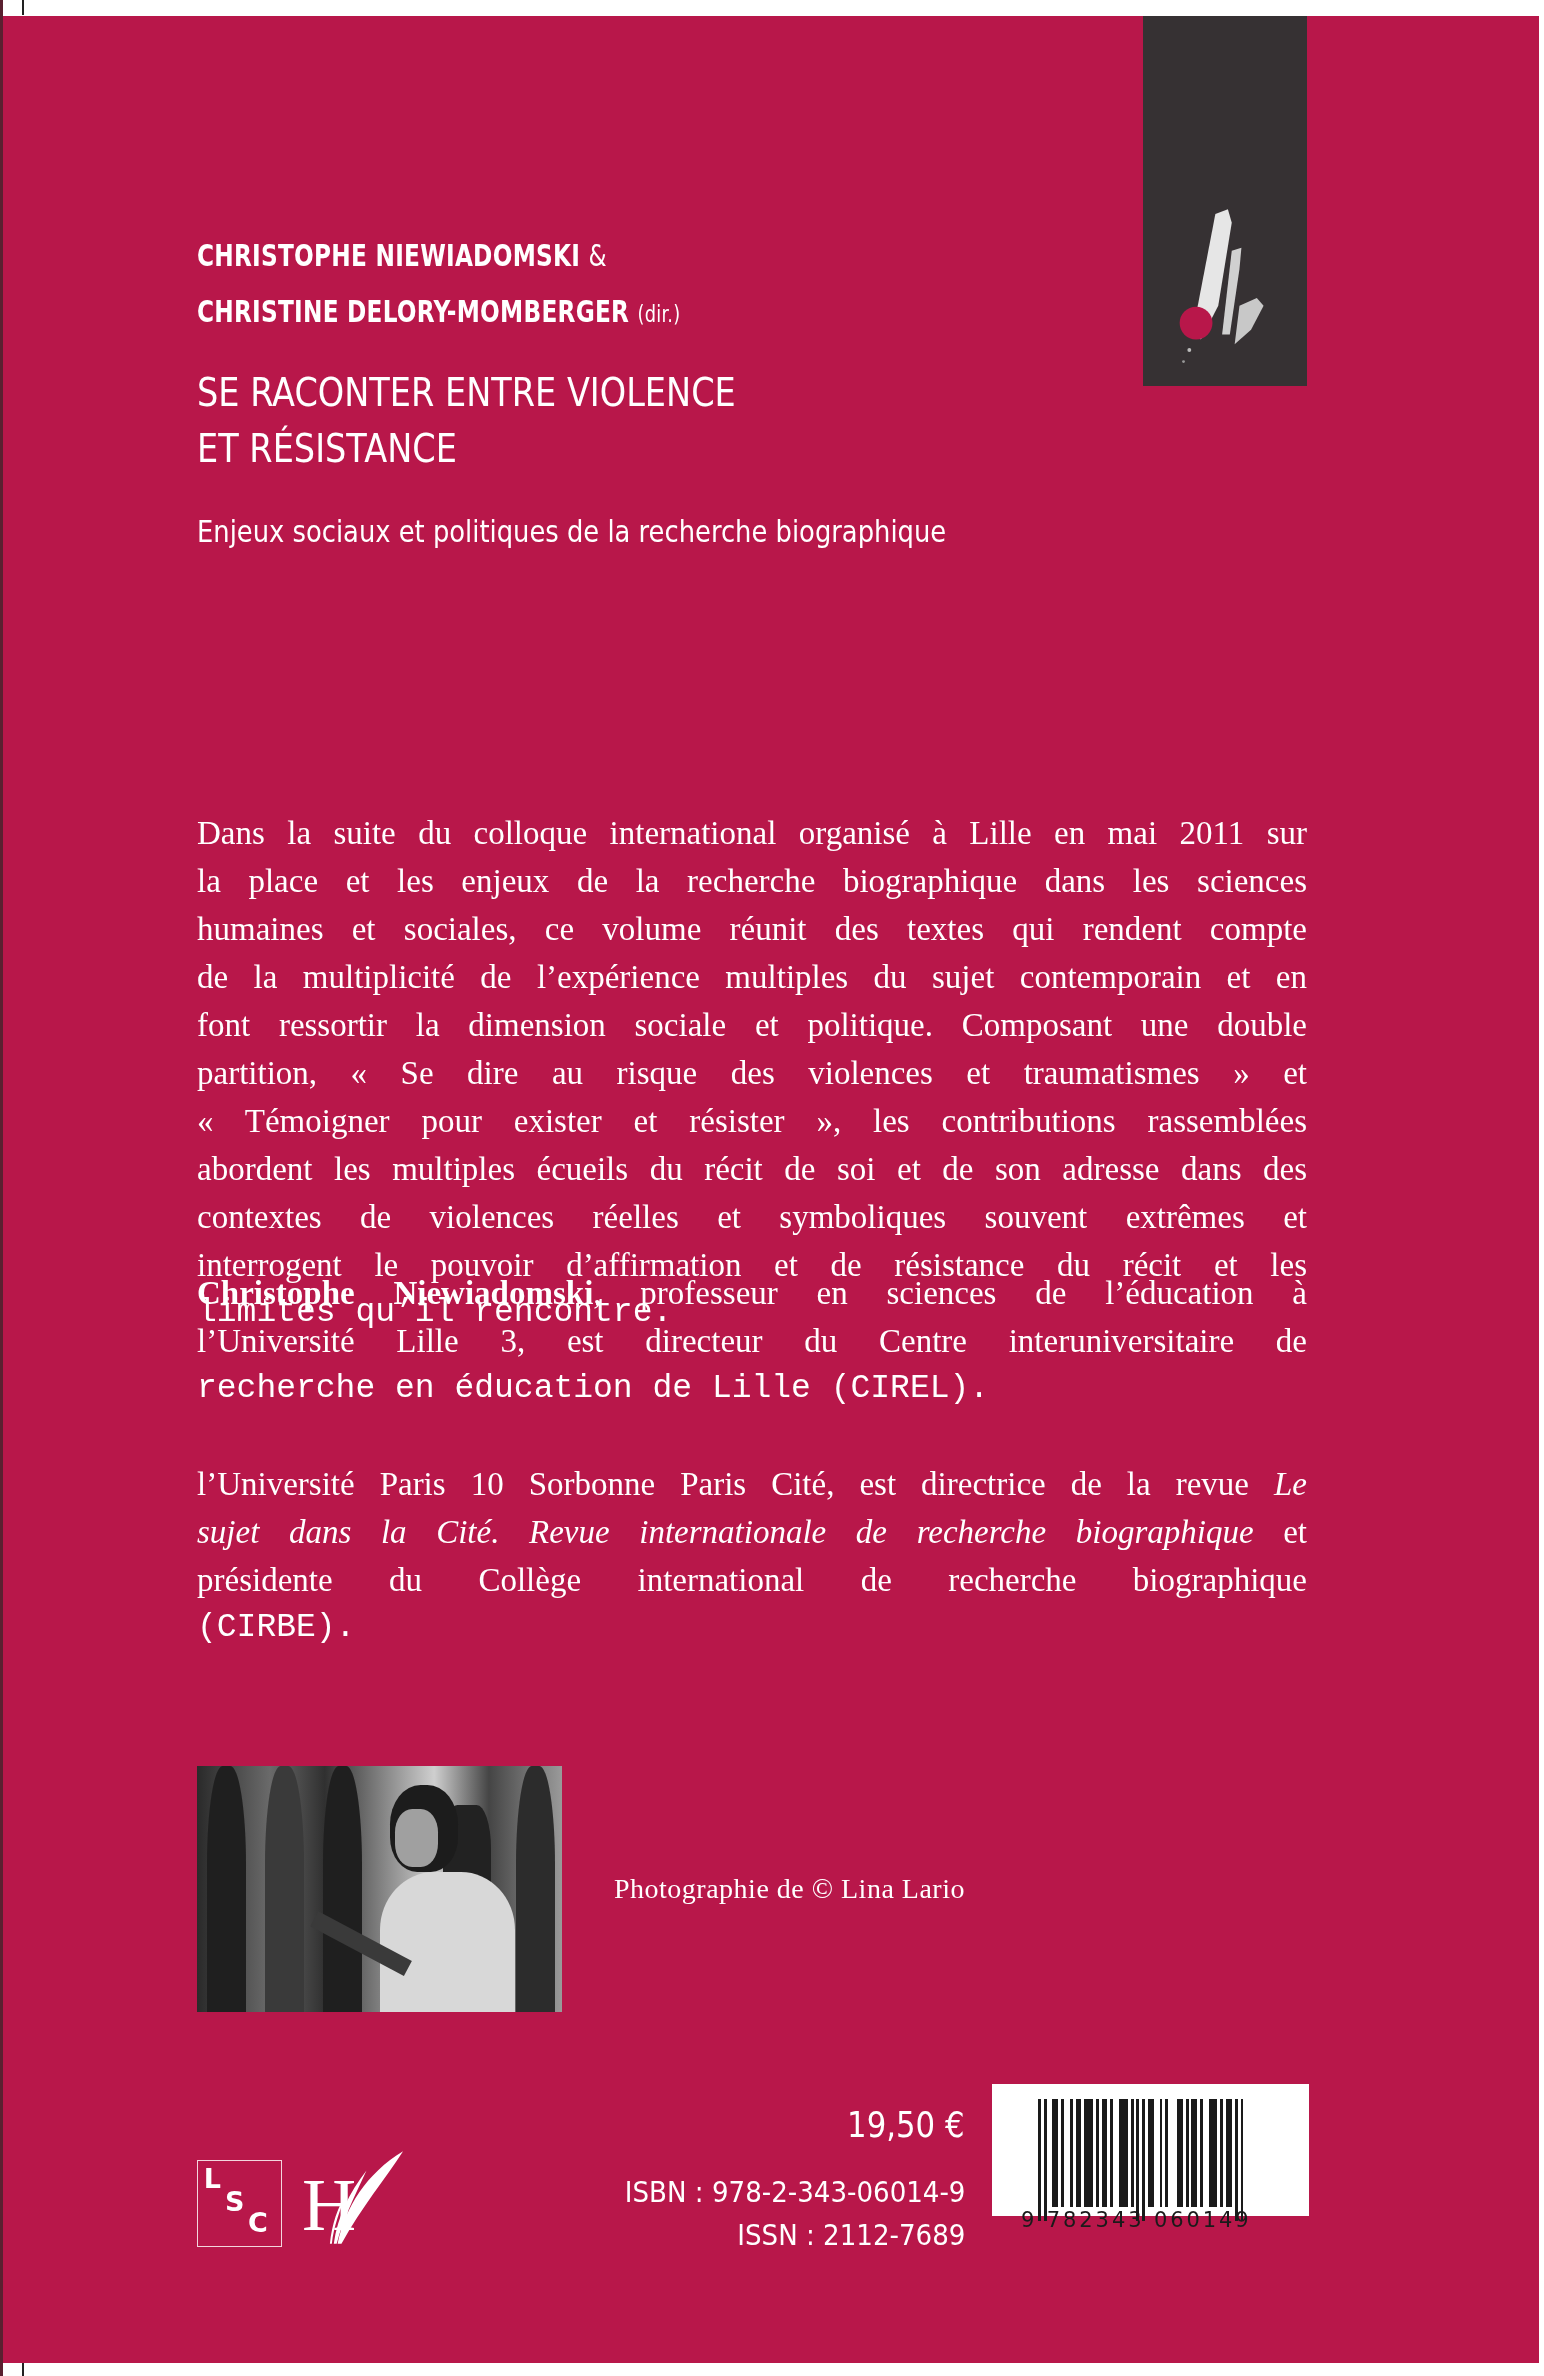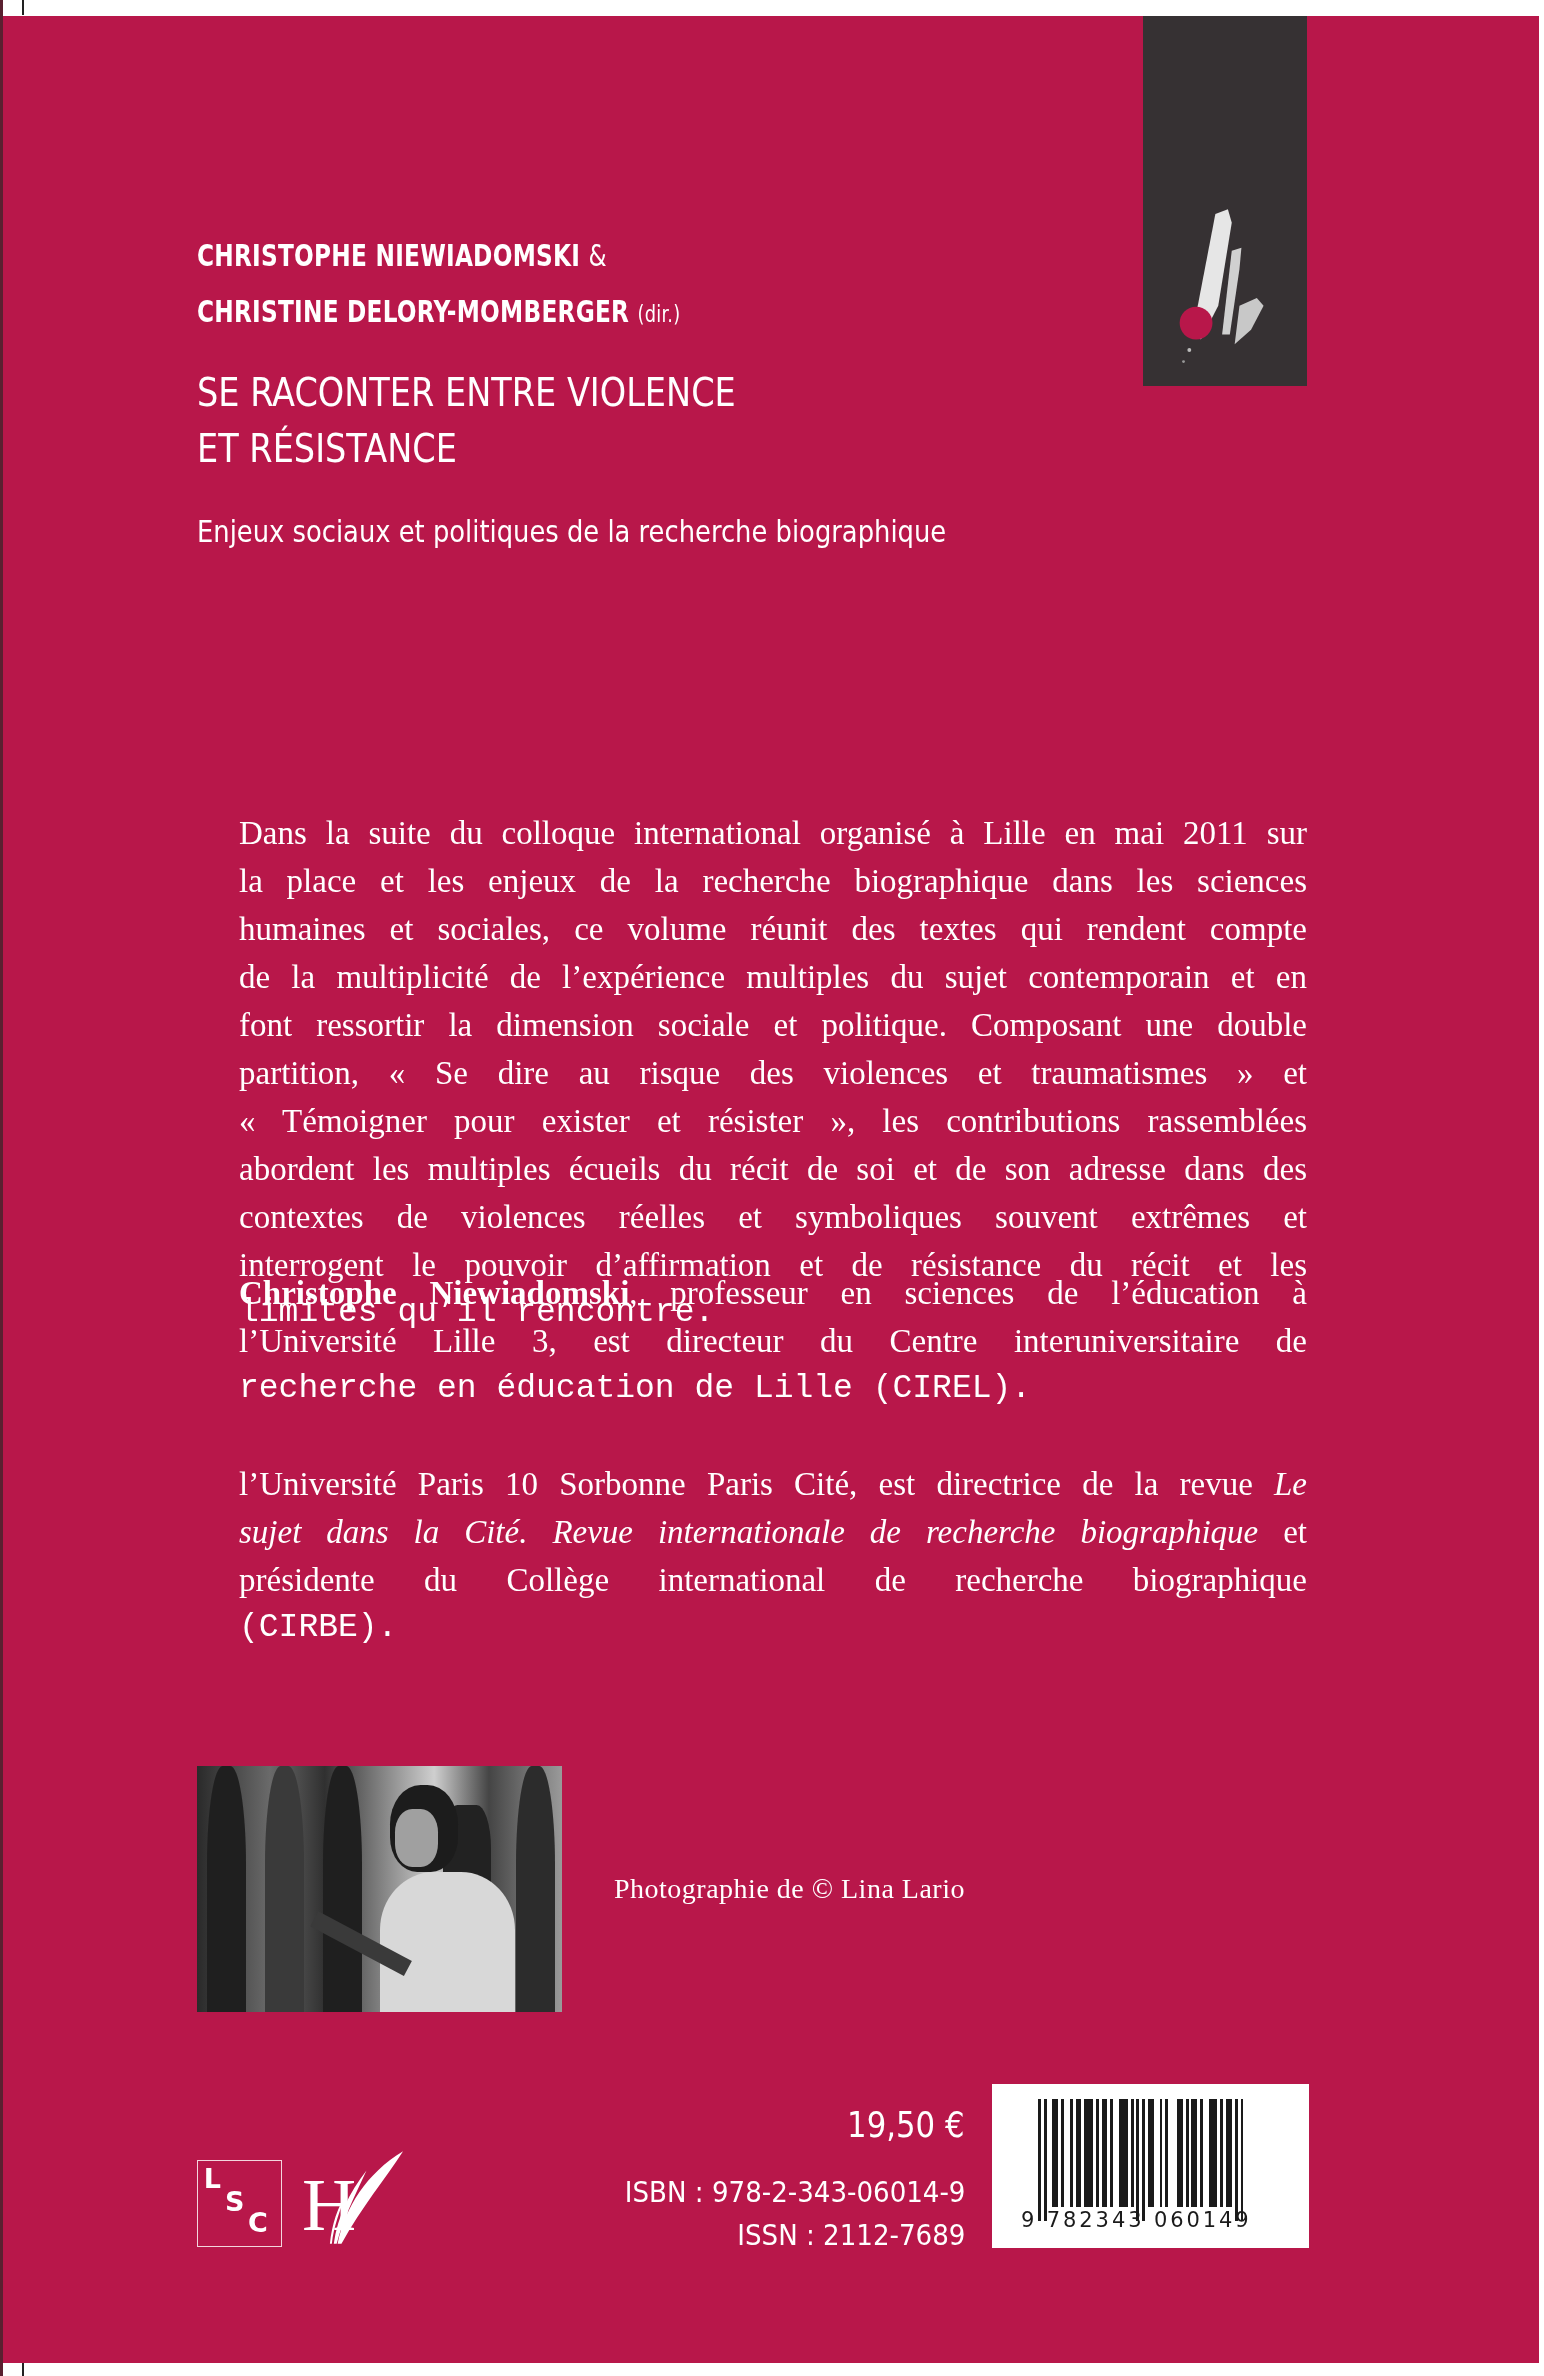--- a/index.html
+++ b/index.html
@@ -40,21 +40,21 @@
     transform: scaleX(0.86); transform-origin: left top;
   }
   .body-text {
     position: absolute; left: 197px; width: 1110px;
     color: #fff; font-size: 33px; line-height: 48px; text-align: justify;
     text-align-last: left;
   }
   .summary { top: 809px; }
   .bio1 { top: 1269px; }
   .bio2 { top: 1460px; }
-  .line { display: block; text-align: justify; text-align-last: justify; white-space: nowrap; margin-left: 42px; }
+  .line { display: block; text-align: justify; text-align-last: justify; white-space: nowrap; }
   .line.last { text-align-last: left; font-family: Liberation Mono, monospace; }
   .body-text b { font-weight: bold; }
   .body-text i { font-style: italic; }
 
   .photo {
     position: absolute; left: 197px; top: 1766px; width: 365px; height: 246px;
     background: linear-gradient(90deg, #2a2a2a 0%, #6a6a6a 20%, #303030 35%, #8a8a8a 52%, #cfcfcf 65%, #454545 80%, #9a9a9a 100%);
     overflow: hidden;
   }
   .photo .figure-head { position: absolute; left: 193px; top: 19.3px; width: 68px; height: 87px; border-radius: 45% 45% 40% 40%; background: #1c1c1c; }
@@ -87,21 +87,21 @@
   .lsc .l { left: 5.8px; top: 1.9px; }
   .lsc .s { left: 27px; top: 25px; }
   .lsc .c { left: 50px; top: 46px; }
   .h-logo {
     position: absolute; left: 302px; top: 2165px; color: #fff;
     font-family: "Liberation Serif", serif; font-size: 75px; line-height: 79px;
   }
   .quill { position: absolute; left: 328px; top: 2149px; width: 77px; height: 97px; }
 
   .barcode-box {
-    position: absolute; left: 992px; top: 2084px; width: 317px; height: 164px;
+    position: absolute; left: 992px; top: 2084px; width: 317px; height: 132px;
     background: #fff;
   }
   .bars { position: absolute; left: 46px; top: 15.4px; width: 232px; height: 122px; display: flex; align-items: flex-start; }
   .bars span { display: block; height: 108px; background: #1a1a1a; }
   .bars span.guard { height: 122px; }
   .bar-digits {
     position: absolute; left: 29px; top: 124px; font-family: "DejaVu Sans", sans-serif;
     font-size: 21px; color: #1a1a1a; letter-spacing: 2.9px;
   }
 </style>

